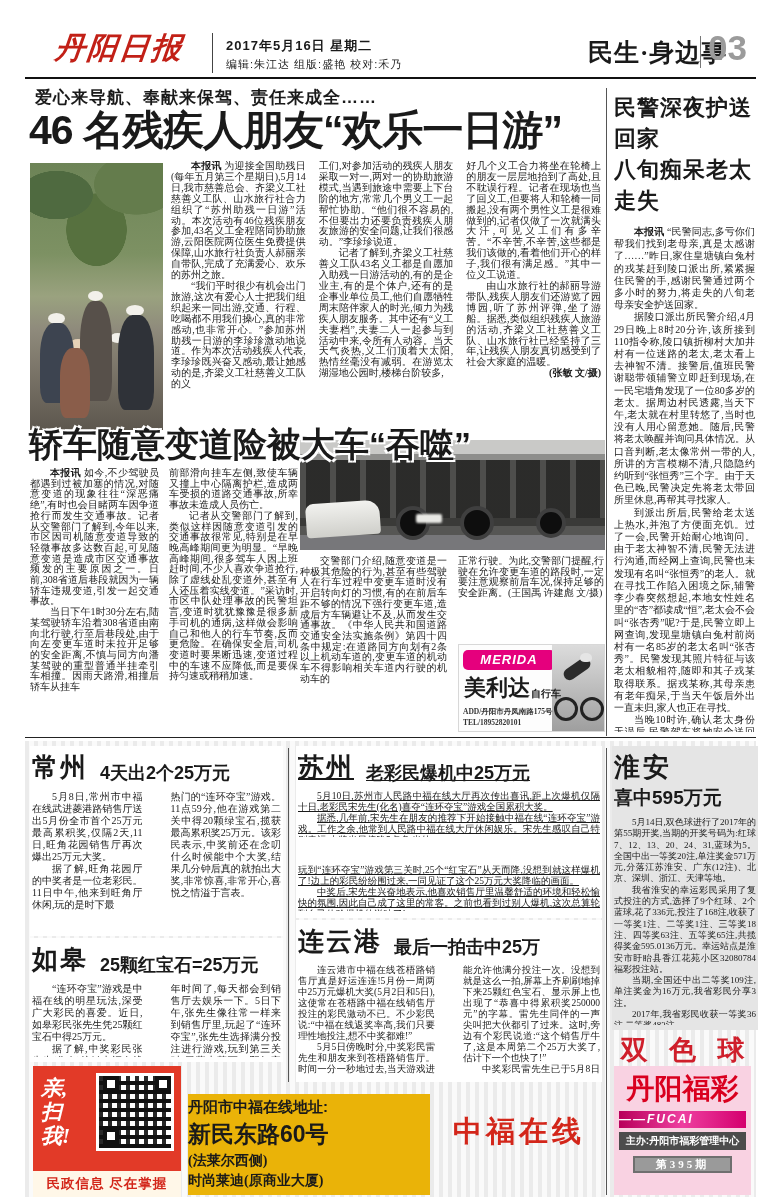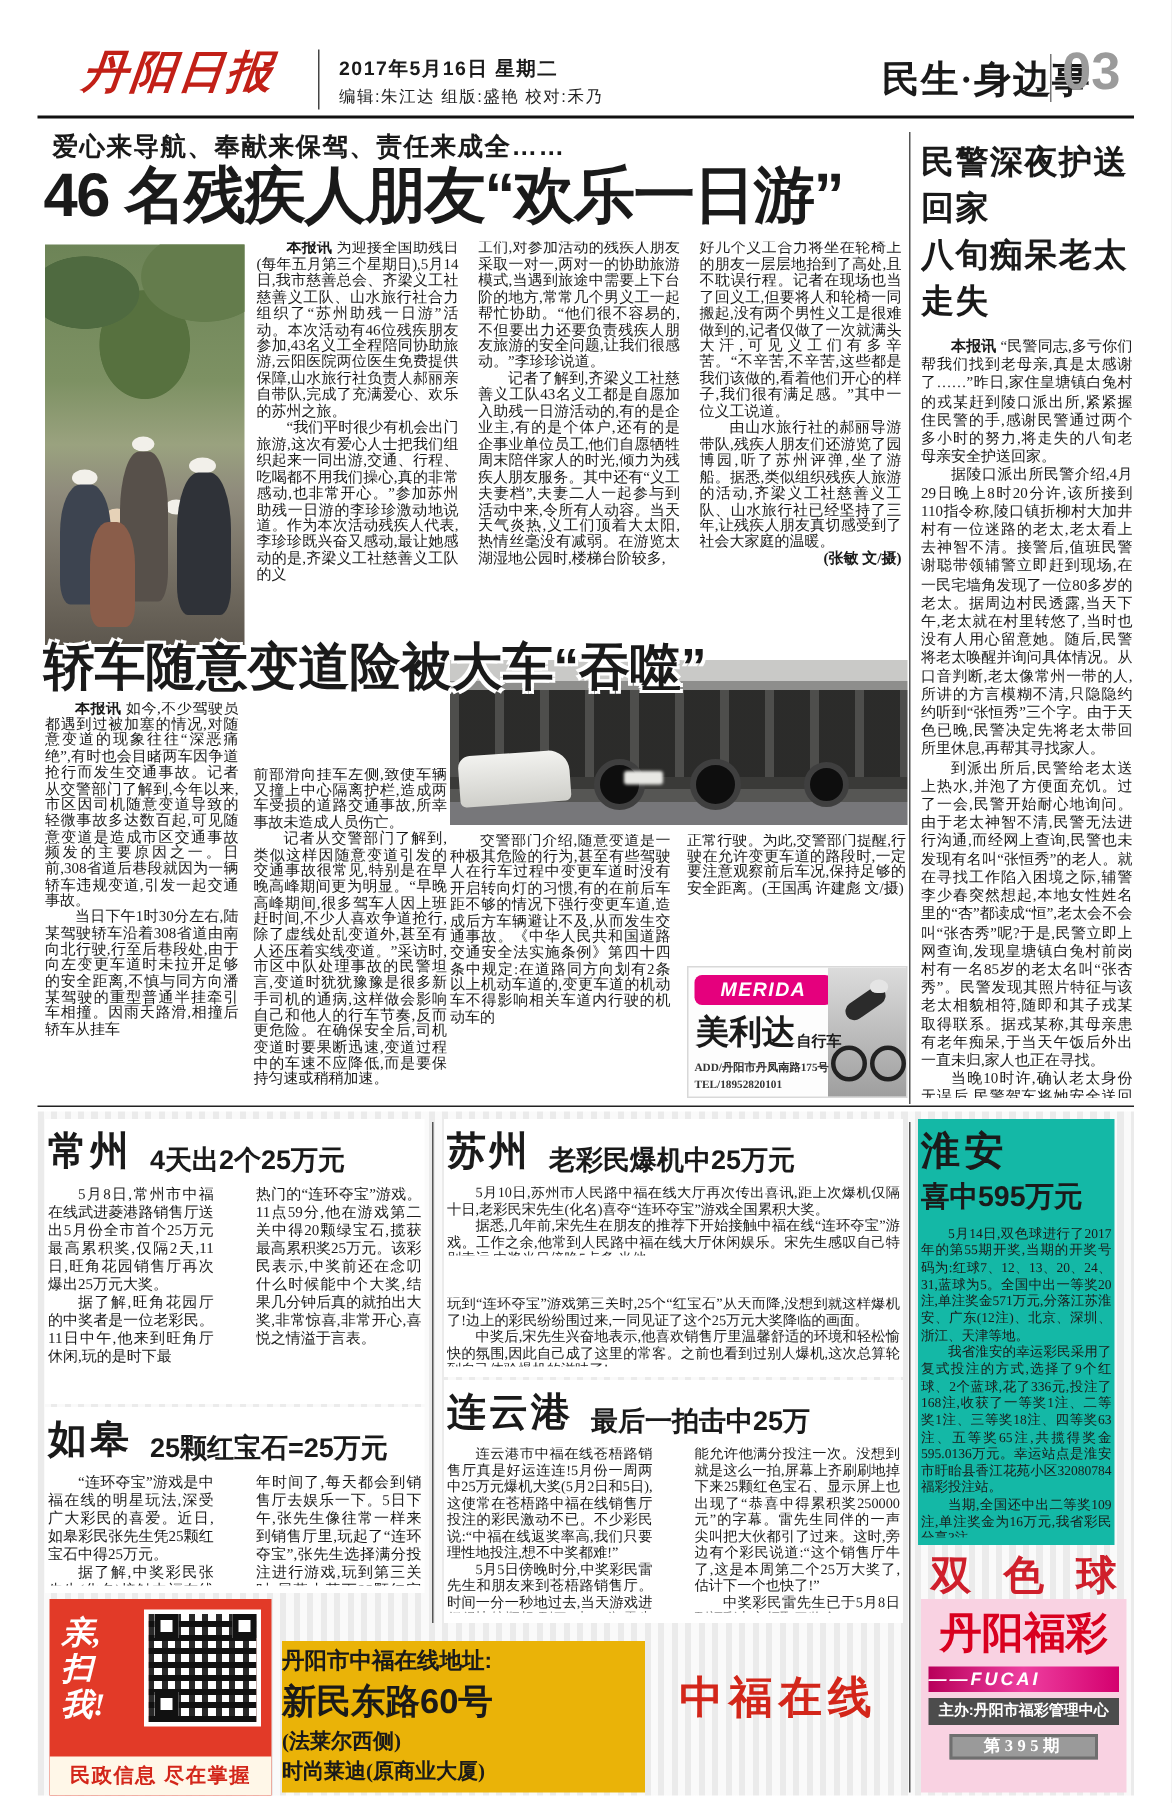--- a/index.html
+++ b/index.html
@@ -49,21 +49,21 @@
   .a2-photo { position:absolute; left:300px; top:440px; width:305px; height:110px; overflow:hidden; z-index:1;
               background:linear-gradient(180deg,#c9c9c7 0 14px, #8e8e8c 14px 20px, #3a3a38 20px 78%, #565654 78% 86%, #77777a 86% 100%); }
   .a2-photo .slats { position:absolute; left:0; top:20px; width:100%; height:58px;
               background:repeating-linear-gradient(90deg, rgba(255,255,255,.10) 0 6px, rgba(0,0,0,.25) 6px 30px); }
   .wheel { position:absolute; border-radius:50%; background:#0e0e0e; border:4px solid #3f3f3f; }
   .a2-car { position:absolute; left:6px; top:62px; width:74px; height:34px; background:linear-gradient(180deg,#f2f2ef,#cfcfca);
             border-radius:8px 14px 4px 4px; transform:rotate(-4deg); }
   .a2-plate { position:absolute; left:116px; top:74px; width:26px; height:9px; background:#e8e8e4; filter:blur(1px); border-radius:2px; }
   .a2col { position:absolute; font-size:10px; line-height:10.7px; overflow:hidden; }
   .a2c1 { left:30px;  top:468px; width:129px; height:260px; }
-  .a2c2 { left:169px; top:468px; width:129px; height:260px;margin-top:44px; }
+  .a2c2 { left:169px; top:468px; width:129px; height:260px; }
   .a2c3 { left:300px; top:556px; width:147px; height:172px; }
   .a2c4 { left:458px; top:556px; width:146px; height:84px; }
 
   
   .merida { position:absolute; left:458px; top:644px; width:147px; height:88px; background:#fdfdfd; border:1px solid #d8d8d8; overflow:hidden; }
   .merida-logo { position:absolute; left:4px; top:5px; width:92px; height:20px; background:#e5007d; border-radius:5px;
                  color:#fff; font-family:"Liberation Sans",sans-serif; font-weight:900; font-style:italic;
                  font-size:13px; line-height:20px; text-align:center; letter-spacing:1px; }
   .merida-tri { position:absolute; left:98px; top:5px; width:0; height:0;
                 border-left:11px solid transparent; border-right:11px solid transparent; border-bottom:19px solid #e5007d; }
@@ -94,26 +94,26 @@
   .lot-title { display:flex; align-items:flex-end; gap:12px; padding:4px 2px 2px 2px; }
   .lot-city { font-family:"Liberation Sans",sans-serif; font-weight:900; font-size:26px; letter-spacing:2px; }
   .lot-sub  { font-family:"Liberation Sans",sans-serif; font-weight:900; font-size:18px; }
   .lot-cols { display:flex; gap:28px; padding:4px 2px; font-size:10px; line-height:12px; }
   .lot-cols .col { flex:1; overflow:hidden; }
 
   .card-cz  { left:30px;  top:746px; width:253px; height:190px; }
   .card-cz  .lot-cols { height:146px; }
   .card-rg  { left:30px;  top:938px; width:253px; height:124px; }
   .card-rg  .lot-cols { height:82px; }
-  .card-sz  { left:296px; top:746px; width:306px; height:172px; }
+  .card-sz  { left:296px; top:746px; width:306px; height:172px;text-decoration:underline; }
   .card-sz  .lot-cols { height:128px; font-size:9.5px; line-height:11px;flex-direction:column; }
   .card-lyg { left:296px; top:920px; width:306px; height:162px; }
   .card-lyg .lot-cols { height:118px; font-size:9.5px; line-height:11px; }
 
-  .card-ha { left:612px; top:746px; width:131px; height:284px; background:#14b8a6; }
+  .card-ha { left:612px; top:746px; width:146px; height:284px; background:#e5e5e5; }
   .ha-city { font-family:"Liberation Sans",sans-serif; font-weight:900; font-size:26px; letter-spacing:3px; padding:4px 2px 0 2px; }
   .ha-sub  { font-family:"Liberation Sans",sans-serif; font-weight:900; font-size:19px; padding:0 2px 4px 2px; }
   .ha-body { padding:2px; font-size:9px; line-height:11.3px; height:210px; overflow:hidden; }
 
   .ssq { position:absolute; left:612px; top:1032px; width:141px; text-align:center;
          font-family:"Liberation Sans",sans-serif; font-weight:900; font-size:27px; letter-spacing:7px;
          color:#cf1f2b; text-indent:7px; }
   .fucai { position:absolute; left:614px; top:1066px; width:137px; height:129px; background:#f9d2e2; padding:4px 5px; }
   .fucai-title { text-align:center; font-family:"Liberation Serif",serif; font-weight:900; font-size:28px; color:#d9001f; letter-spacing:0px; }
   .fucai-en { margin-top:3px; height:17px; background:linear-gradient(90deg,#b8005a,#ee3fa0,#d4006e);

